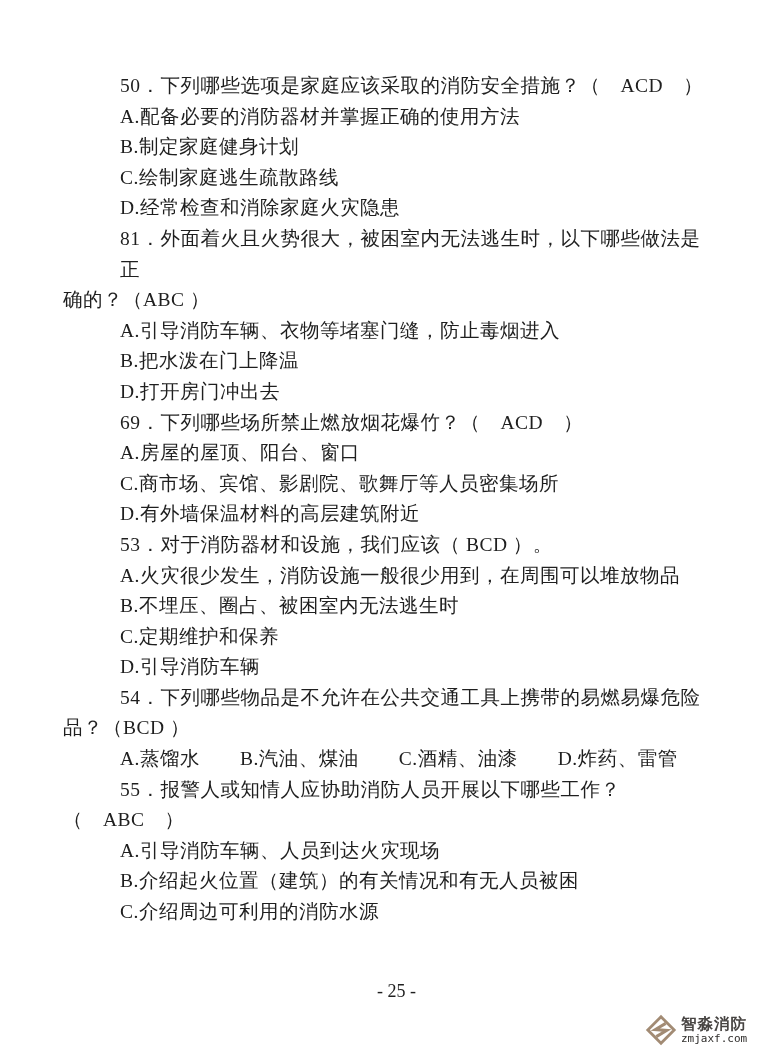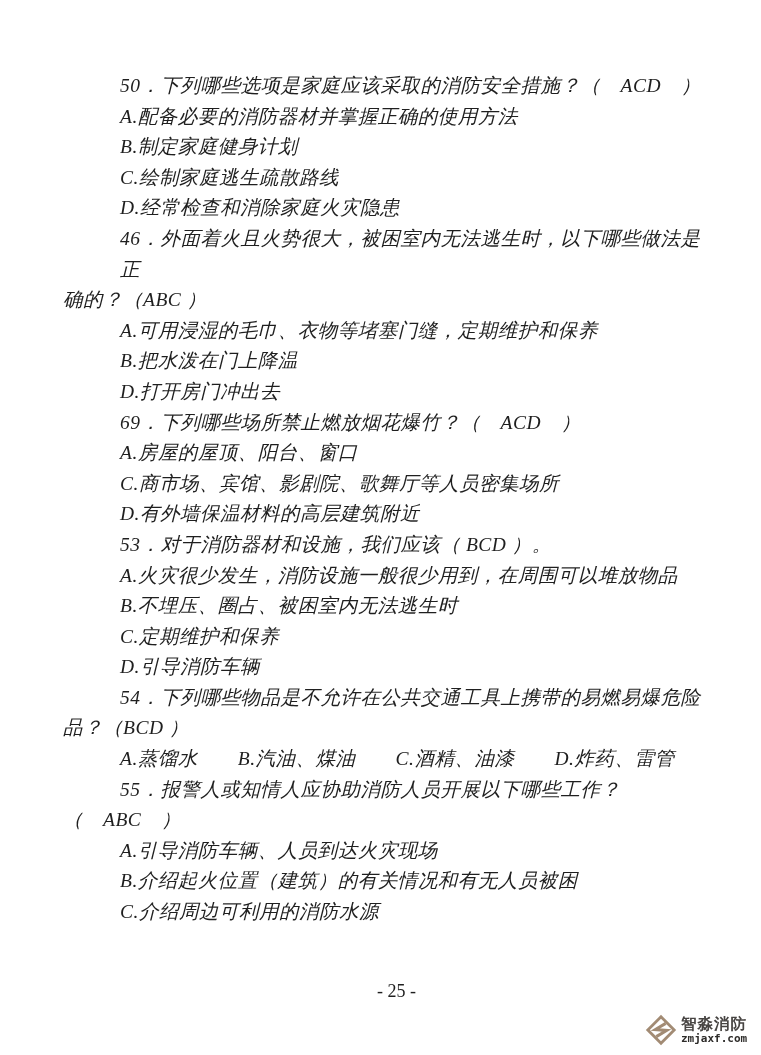--- a/index.html
+++ b/index.html
@@ -17,21 +17,20 @@
   }
   .doc-body {
     position: absolute;
     left: 63px;
     top: 71px;
     width: 645px;
     font-size: 19.5px;
     line-height: 30.6px;
     color: #1f1f1f;
     letter-spacing: 0.5px;
-    font-style: italic;
   }
   .line {
     white-space: pre-wrap;
   }
   .line.indent {
     padding-left: 57px;
   }
   .footer {
     position: absolute;
     left: 0;
@@ -63,40 +62,40 @@
   .brand-name {
     font-family: "Liberation Sans", "DejaVu Sans", sans-serif;
     font-size: 15.5px;
     font-weight: bold;
     color: #474442;
     letter-spacing: 1px;
   }
   .brand-domain {
     font-family: "DejaVu Sans Mono", "Liberation Mono", monospace;
     font-size: 11px;
-    font-weight: bold;
+    font-weight: normal;
     color: #2e2c2a;
     margin-top: 2px;
   }
 </style>
 </head>
 <body>
 
 <div class="page">
 
   <div class="doc-body">
 
   <div class="line indent">50．下列哪些选项是家庭应该采取的消防安全措施？（　ACD　）</div>
       <div class="line indent">A.配备必要的消防器材并掌握正确的使用方法</div>
       <div class="line indent">B.制定家庭健身计划</div>
       <div class="line indent">C.绘制家庭逃生疏散路线</div>
       <div class="line indent">D.经常检查和消除家庭火灾隐患</div>
-      <div class="line indent">46．外面着火且火势很大，被困室内无法逃生时，以下哪些做法是正</div>
+      <div class="line indent">81．外面着火且火势很大，被困室内无法逃生时，以下哪些做法是正</div>
       <div class="line">确的？（ABC ）</div>
-      <div class="line indent">A.可用浸湿的毛巾、衣物等堵塞门缝，定期维护和保养</div>
+      <div class="line indent">A.引导消防车辆、衣物等堵塞门缝，防止毒烟进入</div>
       <div class="line indent">B.把水泼在门上降温</div>
       <div class="line indent">D.打开房门冲出去</div>
       <div class="line indent">69．下列哪些场所禁止燃放烟花爆竹？（　ACD　）</div>
       <div class="line indent">A.房屋的屋顶、阳台、窗口</div>
       <div class="line indent">C.商市场、宾馆、影剧院、歌舞厅等人员密集场所</div>
       <div class="line indent">D.有外墙保温材料的高层建筑附近</div>
       <div class="line indent">53．对于消防器材和设施，我们应该（ BCD ）。</div>
       <div class="line indent">A.火灾很少发生，消防设施一般很少用到，在周围可以堆放物品</div>
       <div class="line indent">B.不埋压、圈占、被困室内无法逃生时</div>
       <div class="line indent">C.定期维护和保养</div>

